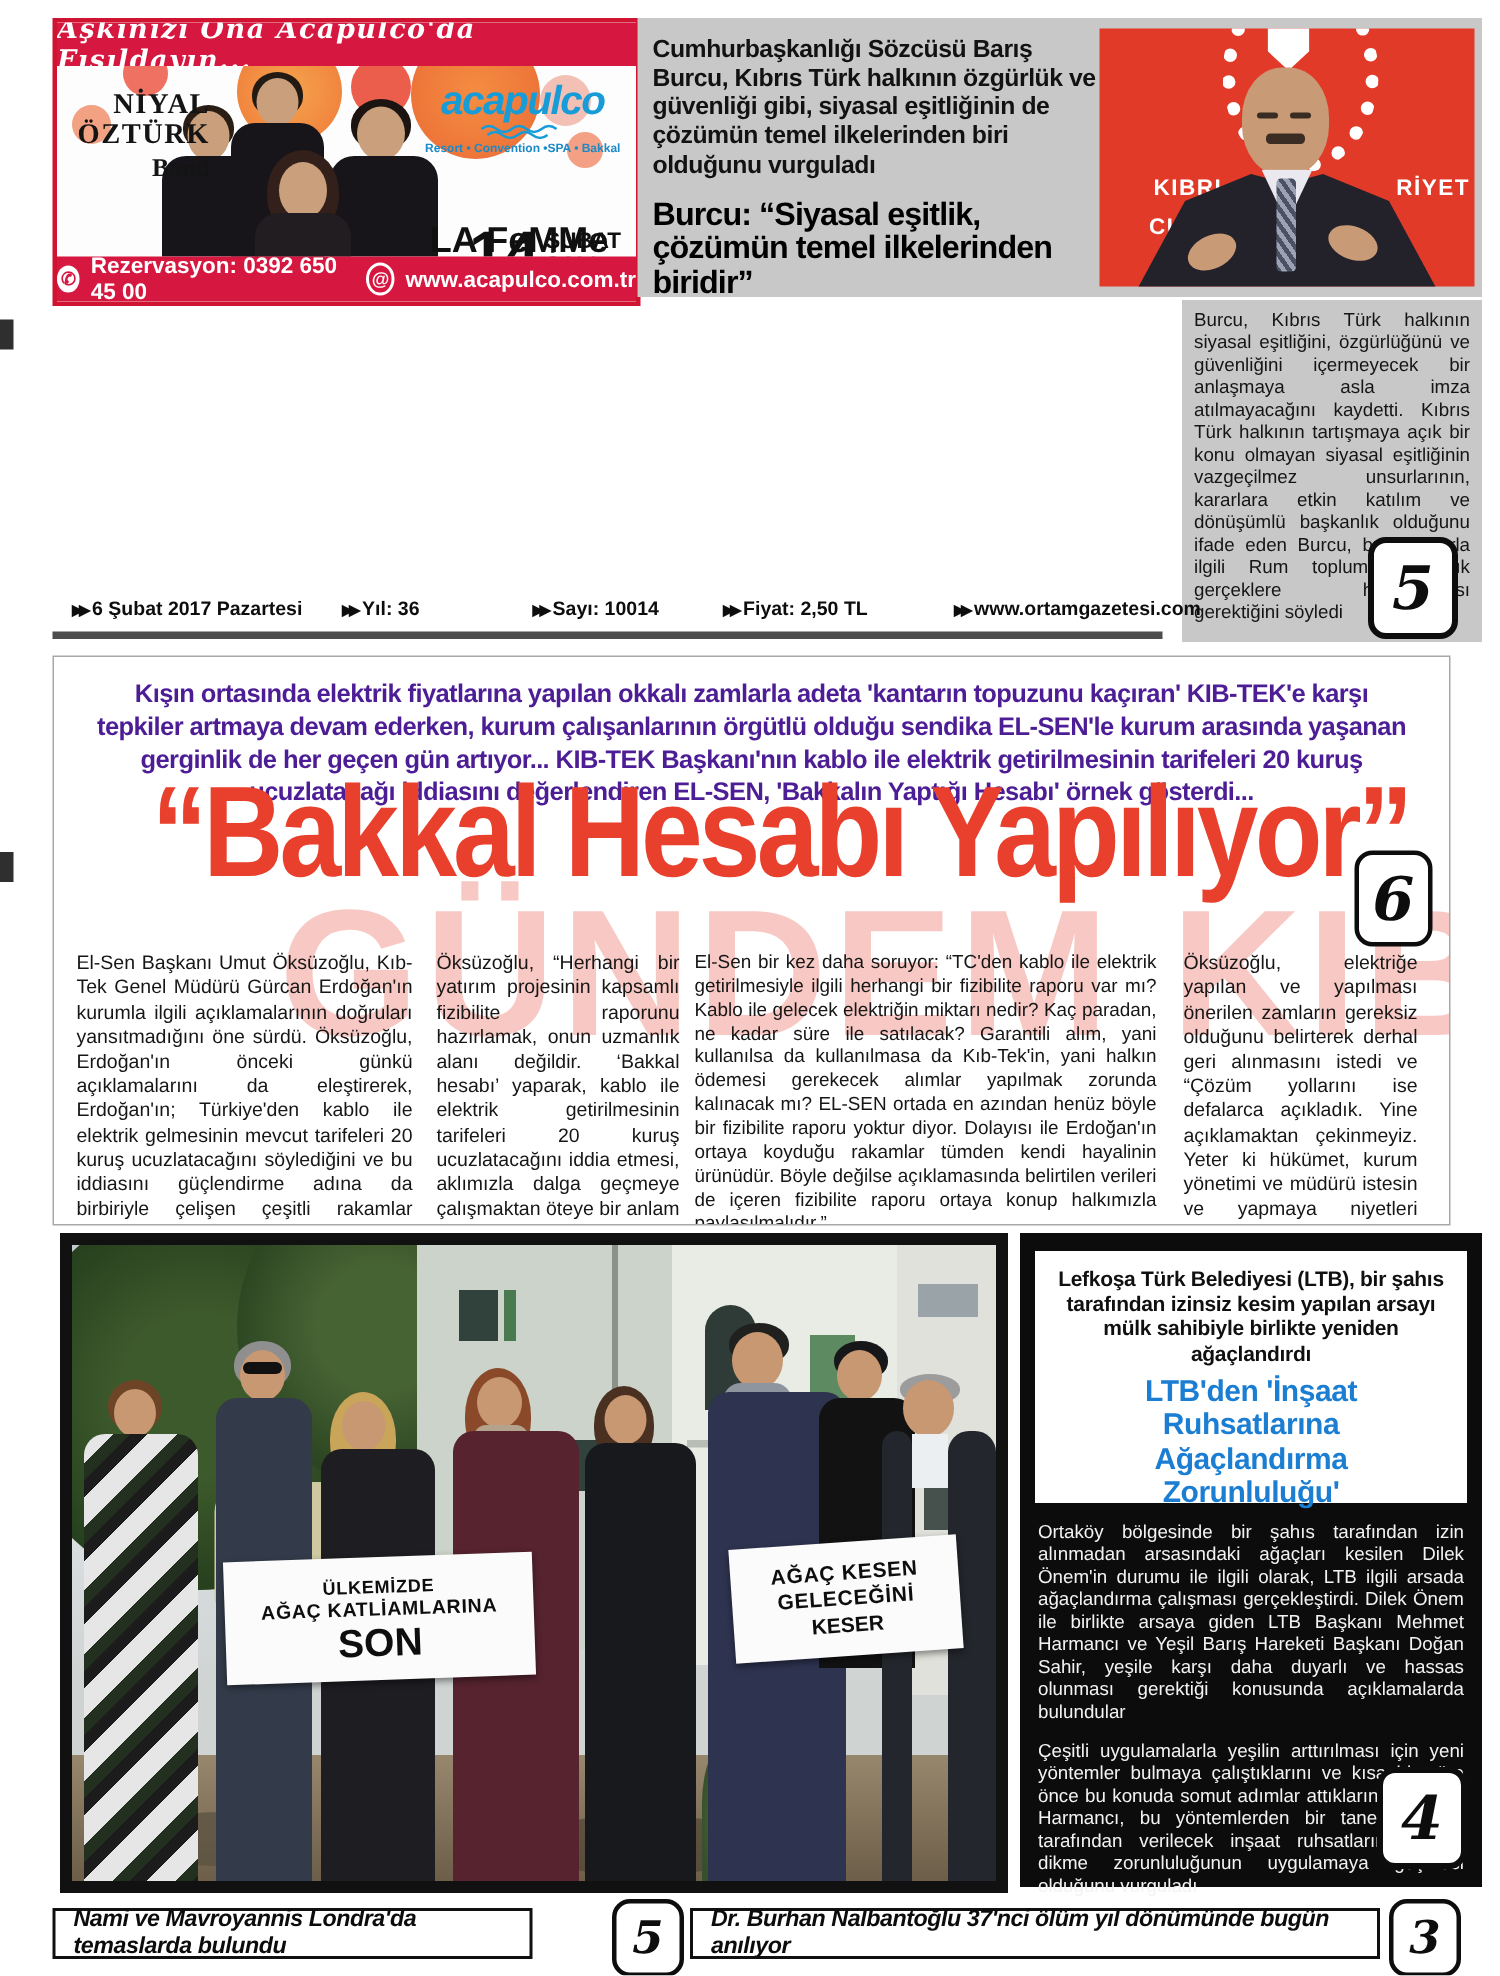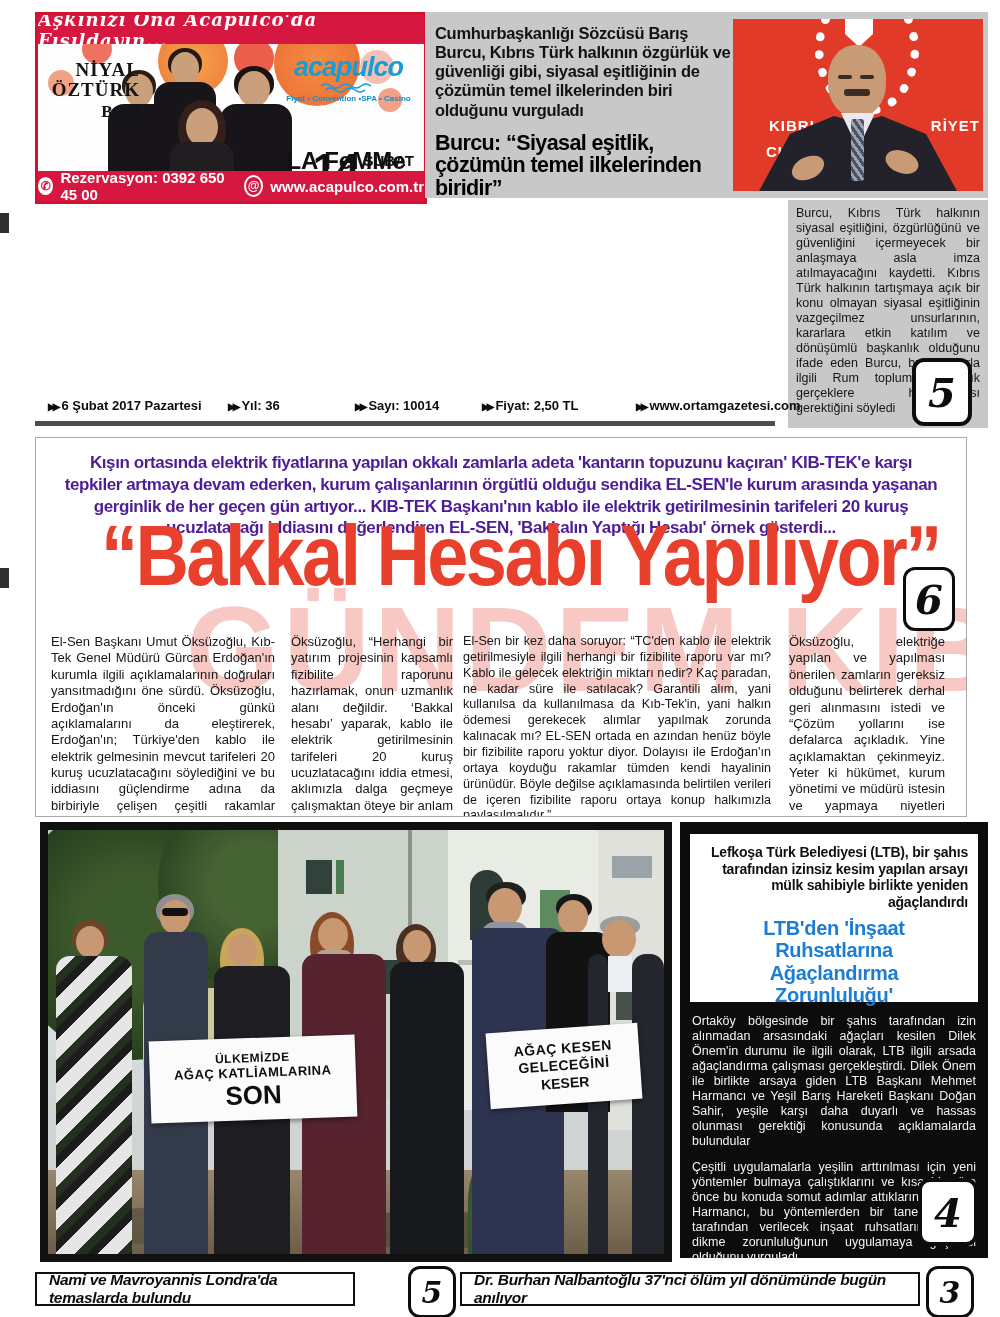--- a/index.html
+++ b/index.html
@@ -103,21 +103,21 @@
         display:flex;flex-direction:column;align-items:center;justify-content:center;color:#0e0e0e;z-index:5;}
   .sign .s1{font-weight:bold;font-size:12px;letter-spacing:.5px;}
   .sign .s2{font-weight:bold;font-size:13px;letter-spacing:.5px;}
   .sign .s3{font-weight:bold;font-size:26px;line-height:1;margin-top:2px;}
   .sign2 .s1,.sign2 .s2,.sign2 .s3{font-size:14px;line-height:1.25;margin-top:0;}
 
   
   .ltb{position:absolute;left:680px;top:822px;width:308px;height:436px;background:#0c0c0c;}
   .ltb-white{position:absolute;left:10px;top:12px;width:288px;height:168px;background:#fff;box-sizing:border-box;
              padding:10px 10px 0;}
-  .ltb-lead{text-align:right;font-weight:bold;font-size:14px;line-height:1.18;color:#101010;letter-spacing:-0.2px;}
+  .ltb-lead{text-align:center;font-weight:bold;font-size:14px;line-height:1.18;color:#101010;letter-spacing:-0.2px;}
   .ltb-headline{margin:7px auto 0;width:250px;text-align:center;color:#1b7ed2;font-weight:bold;
                 font-size:20px;line-height:1.12;letter-spacing:-0.3px;}
   .ltb-body{position:absolute;left:12px;top:192px;width:284px;color:#f3f3f3;font-size:12.5px;
             line-height:1.2;text-align:justify;}
   .ltb-body p{margin:0 0 11px;}
 
   
   .strip{position:absolute;top:1272px;height:34px;background:#fff;border:2px solid #101010;
          box-sizing:border-box;display:flex;align-items:center;padding-left:12px;
          font-weight:bold;font-style:italic;font-size:15.5px;color:#0c0c0c;letter-spacing:-0.3px;}
@@ -166,21 +166,21 @@
         <div class="l1">NİYAL ÖZTÜRK</div>
         <div class="l2">Band</div>
       </div>
 
       <div class="ad-logo">
         <div class="word">acapulco</div>
         <svg width="60" height="10" viewBox="0 0 60 10" style="display:block;margin:0 auto">
           <path d="M2 3 q5 -4 10 0 t10 0 t10 0 t10 0 t10 0" stroke="#189cd8" stroke-width="1.6" fill="none"></path>
           <path d="M6 7 q5 -4 10 0 t10 0 t10 0 t10 0" stroke="#189cd8" stroke-width="1.6" fill="none"></path>
         </svg>
-        <div class="sub">Fiyat • Convention •SPA • Casino</div>
+        <div class="sub">Resort • Convention •SPA • Bakkal</div>
       </div>
 
       <div class="ad-venue">
         <div class="v1">LA FeMMe</div>
         <div class="v2">lounge &amp; bar</div>
       </div>
 
       <div class="ad-date">
         <span class="num">14</span>
         <span class="stack">

